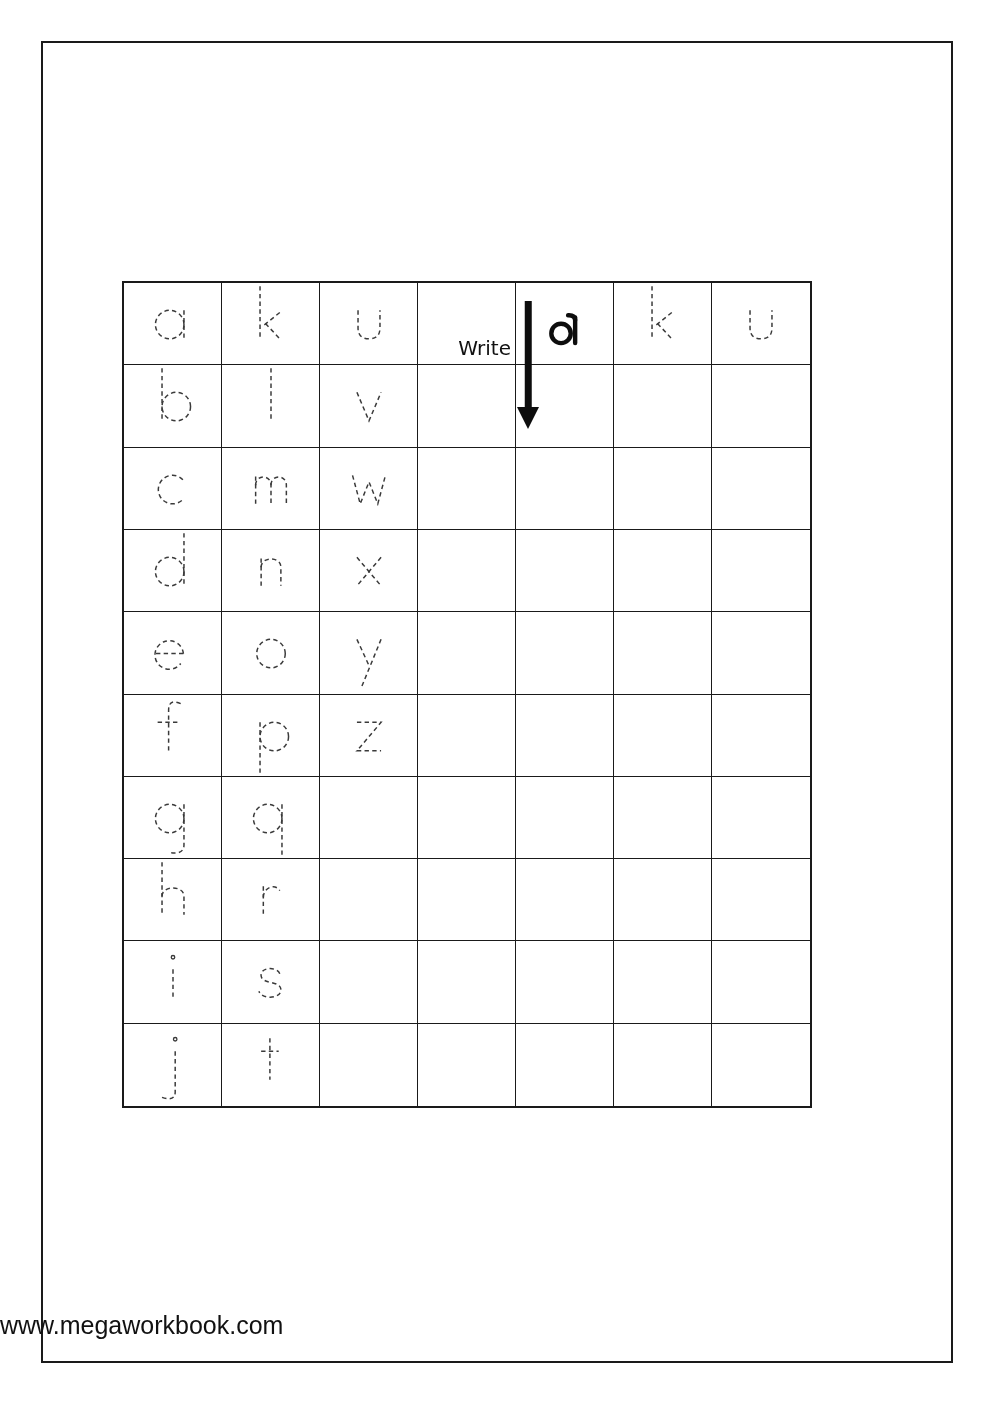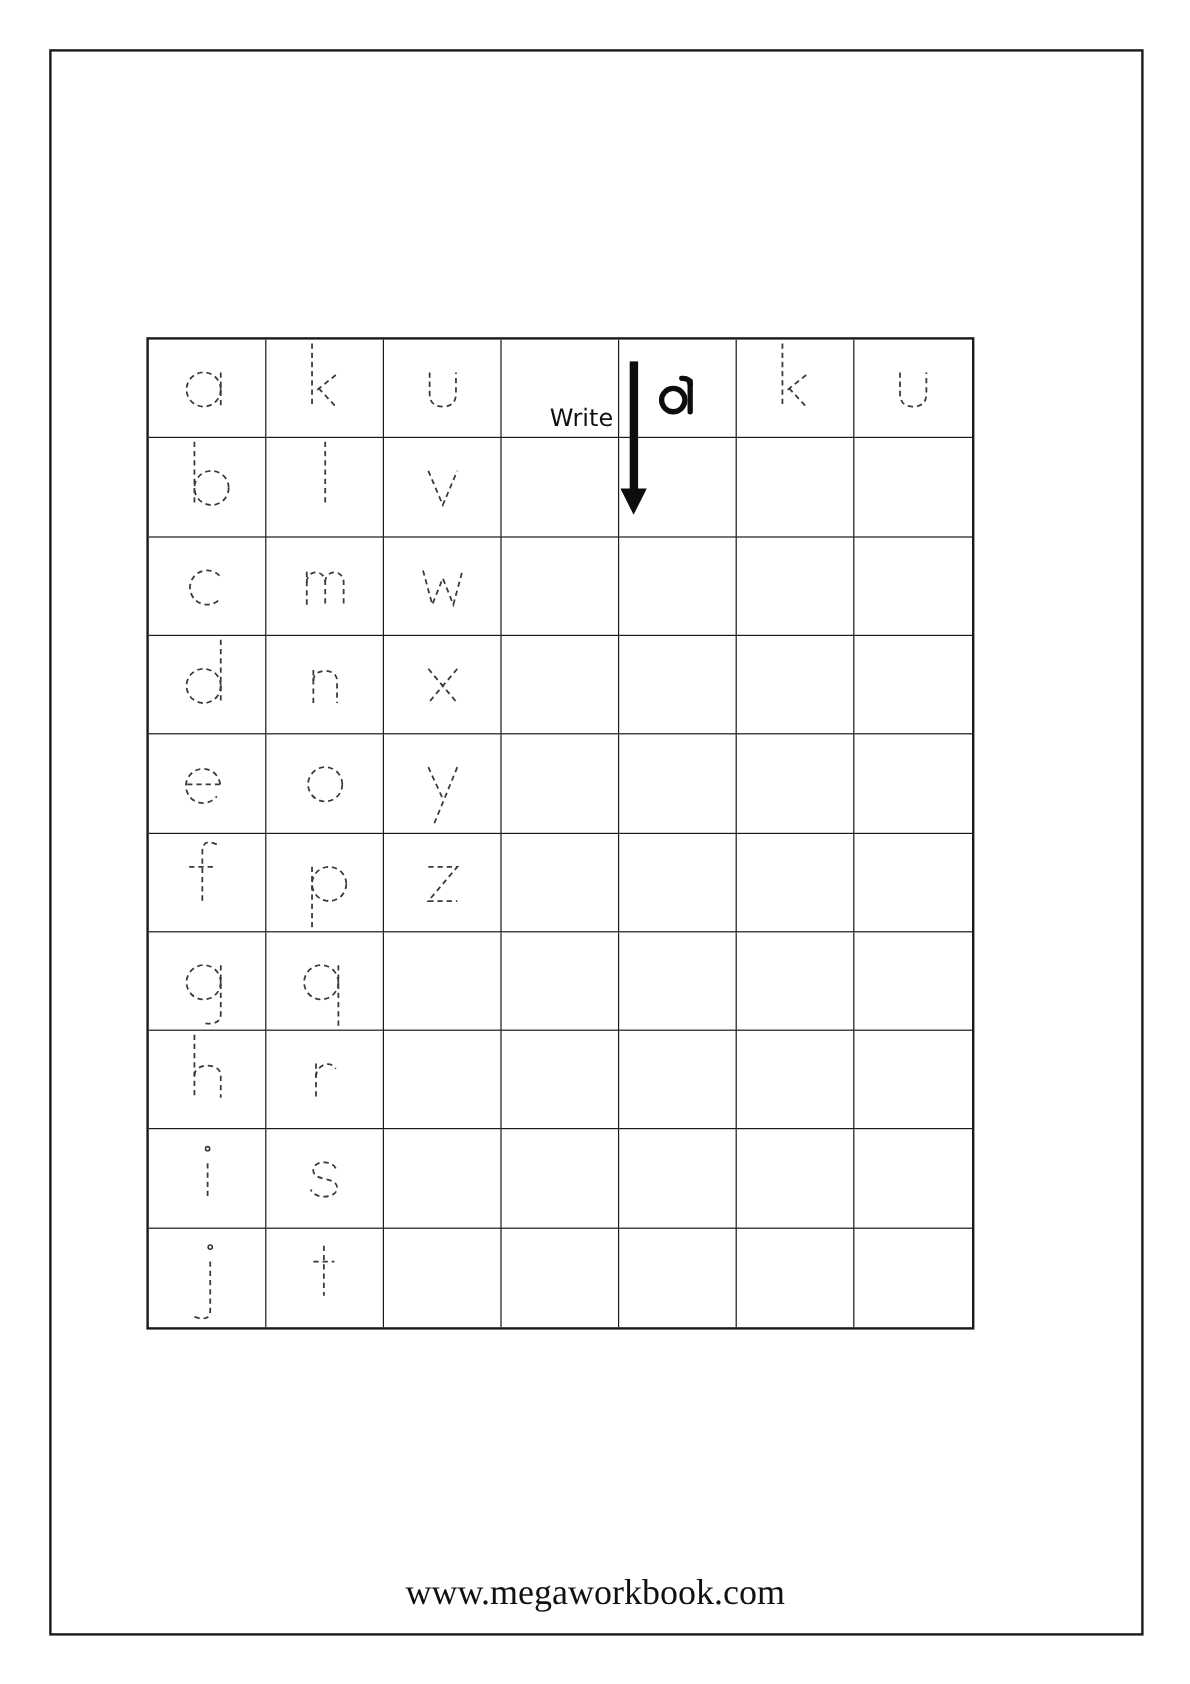--- a/index.html
+++ b/index.html
@@ -89,24 +89,24 @@
   .arrow-svg{
     position:absolute;
     left:393px;top:18px;
     width:22px;height:128px;
   }
   .arrow-svg .solid{fill:#0d0d0d;stroke:none;}
   .footer{
     position:absolute;
     left:0;top:1311px;
     width:100%;
-    text-align:center;
-    font-size:30px;
+    text-align:left;
+    font-size:25px;
     color:var(--ink);
-    font-family:Liberation Serif, serif;
+    font-family:Liberation Sans, sans-serif;
   }
 </style>
 </head>
 <body>
 
 <div class="page">
   <div class="page-border"></div>
 
 
   <div class="table-wrap">

